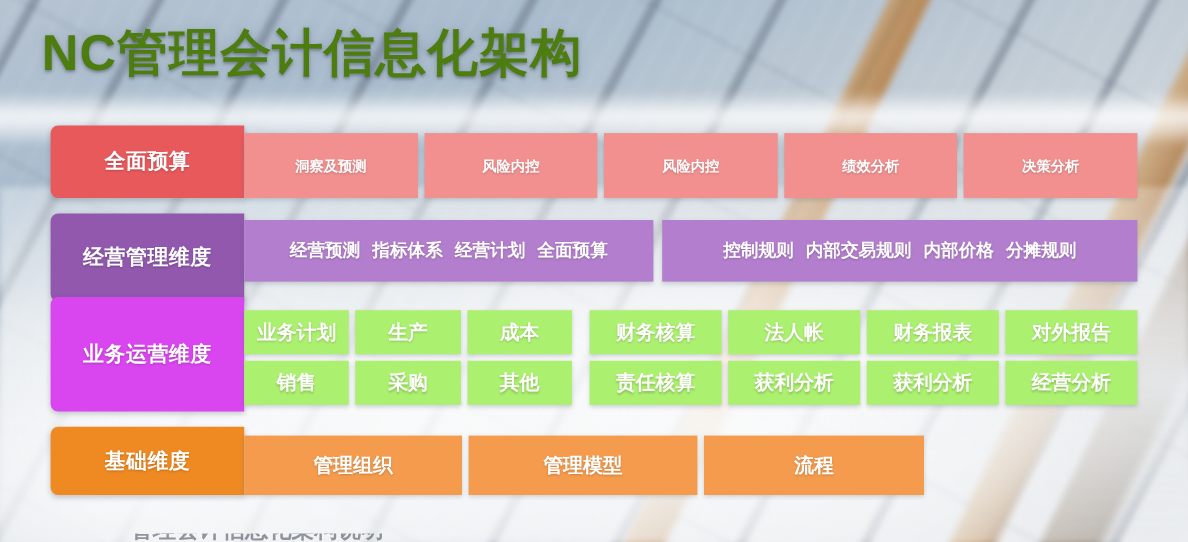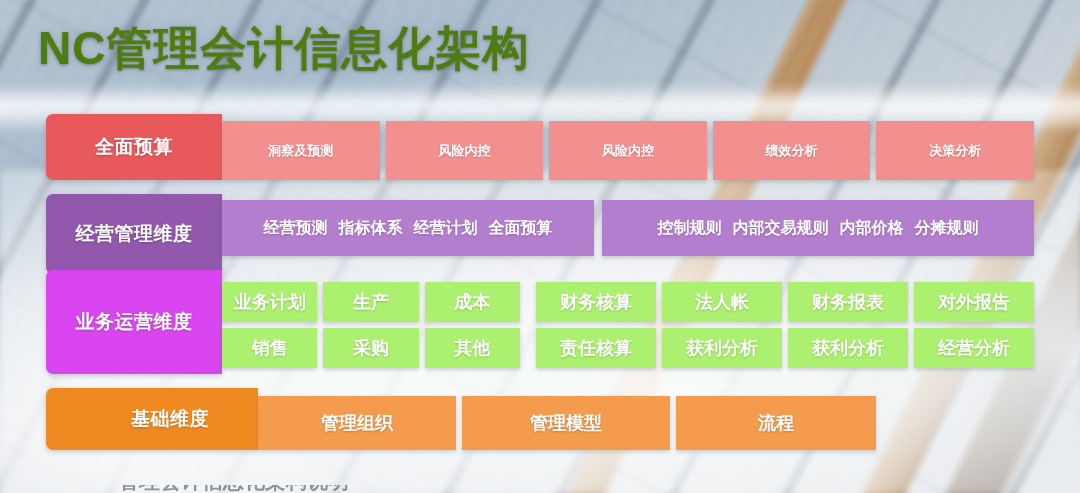--- a/index.html
+++ b/index.html
@@ -157,21 +157,21 @@
   .grid3 { flex: 0 0 298px; grid-template-columns: repeat(3, 1fr); }
   .grid4 { flex: 1 1 auto; grid-template-columns: repeat(4, 1fr); }
   .r3 .cell {
     background: #abf06e;
     font-size: 18px;
     height: 40px;
   }
 
   
   .r4 { height: 62px; }
-  .r4 .row-label { background: #ef8922; height: 62px; padding-left: 36px; }
+  .r4 .row-label { background: #ef8922; height: 62px; }
   .r4 .row-body { gap: 6px; padding-top: 8px; }
   .r4 .cell {
     background: #f49b4d;
     font-size: 18px;
     height: 54px;
   }
   .r4 .c0 { flex: 0 0 198px; }
   .r4 .c1 { flex: 0 0 208px; }
   .r4 .c2 { flex: 0 0 200px; text-align: right; }
   .r4 .c3 { flex: 1 1 auto; }

